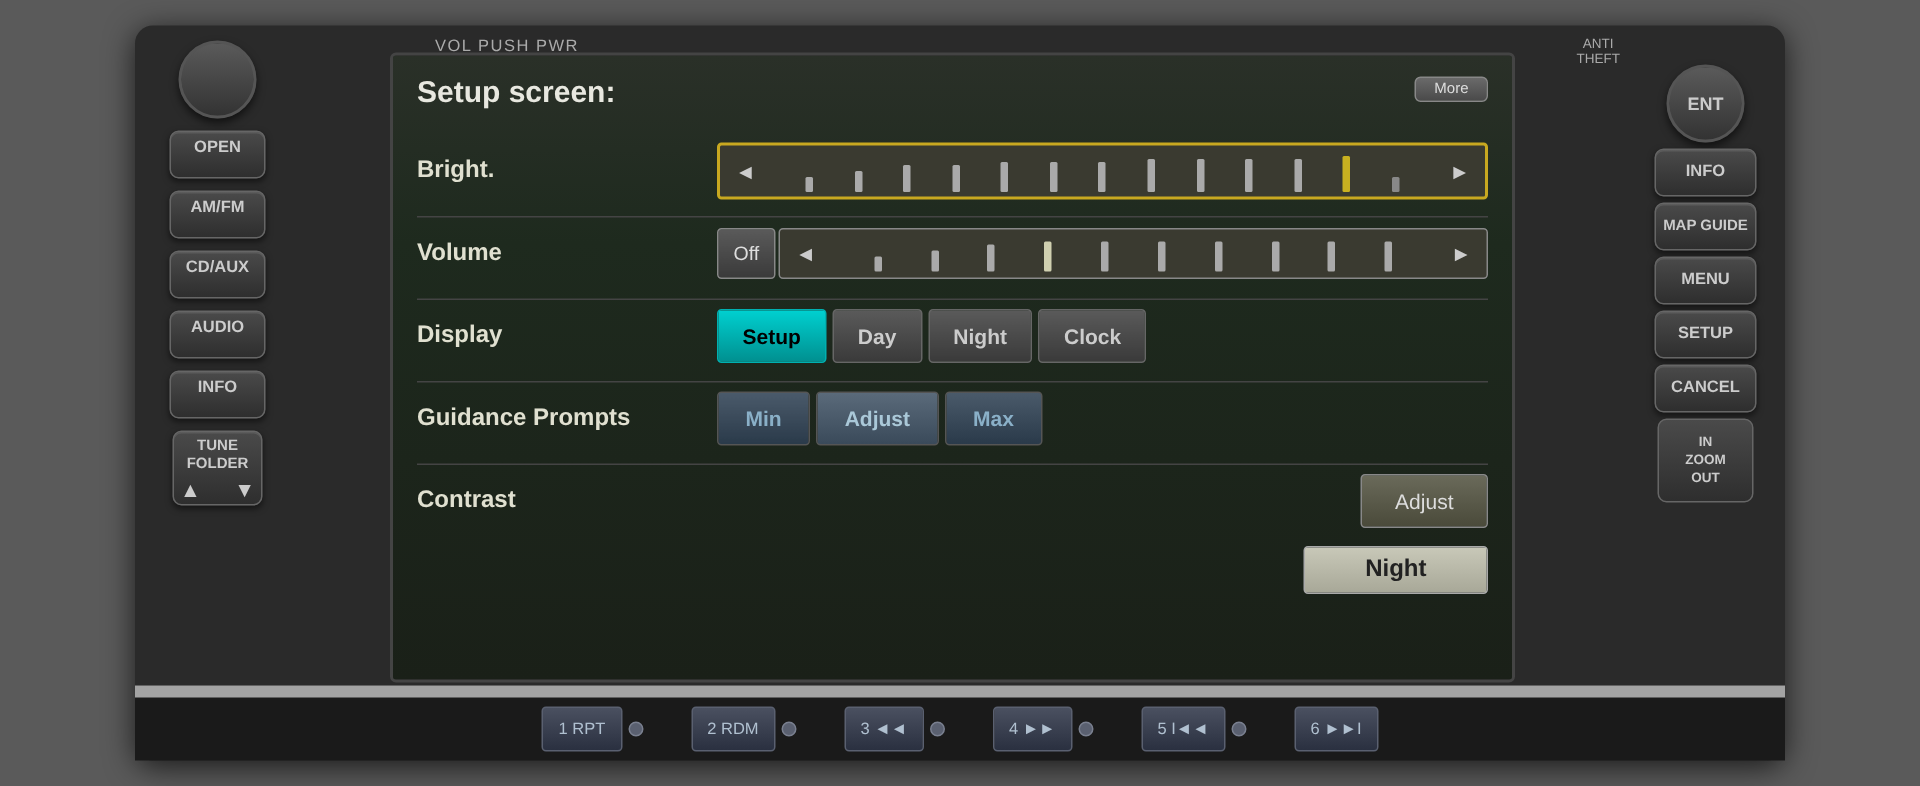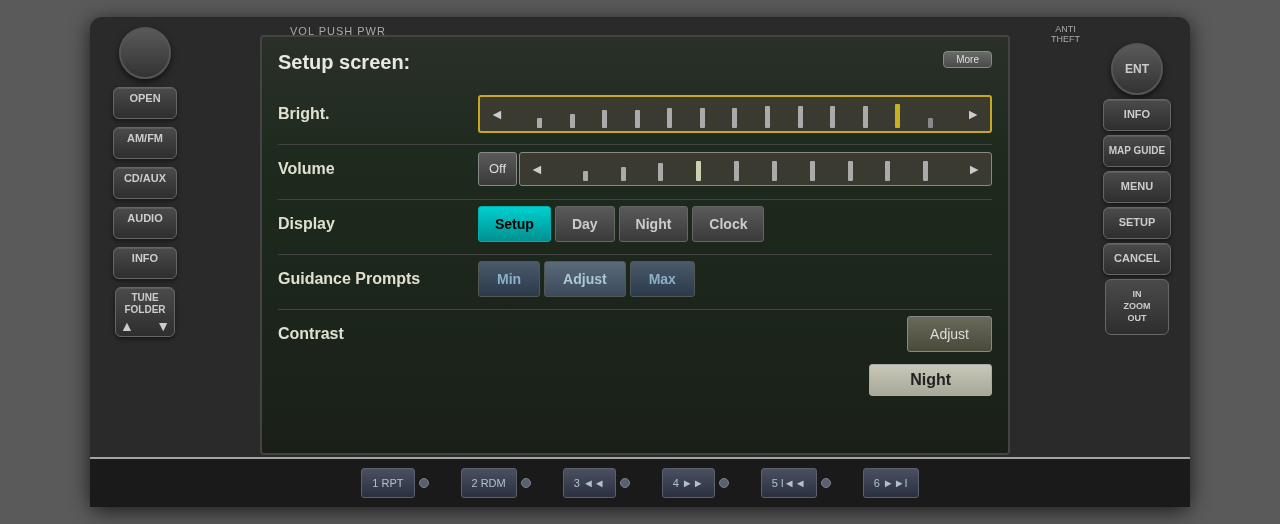--- a/index.html
+++ b/index.html
@@ -323,21 +323,21 @@
       position: absolute;
       bottom: 0;
       left: 0;
       right: 0;
       height: 50px;
       background: #1a1a1a;
       display: flex;
       align-items: center;
       justify-content: center;
       gap: 16px;
-      border-top: 2px solid #a3a3a3;
+      border-top: 8px solid #a3a3a3;
     }
 
     .preset-group {
       display: flex;
       align-items: center;
       gap: 4px;
       padding: 0 8px;
     }
 
     .preset-btn {

